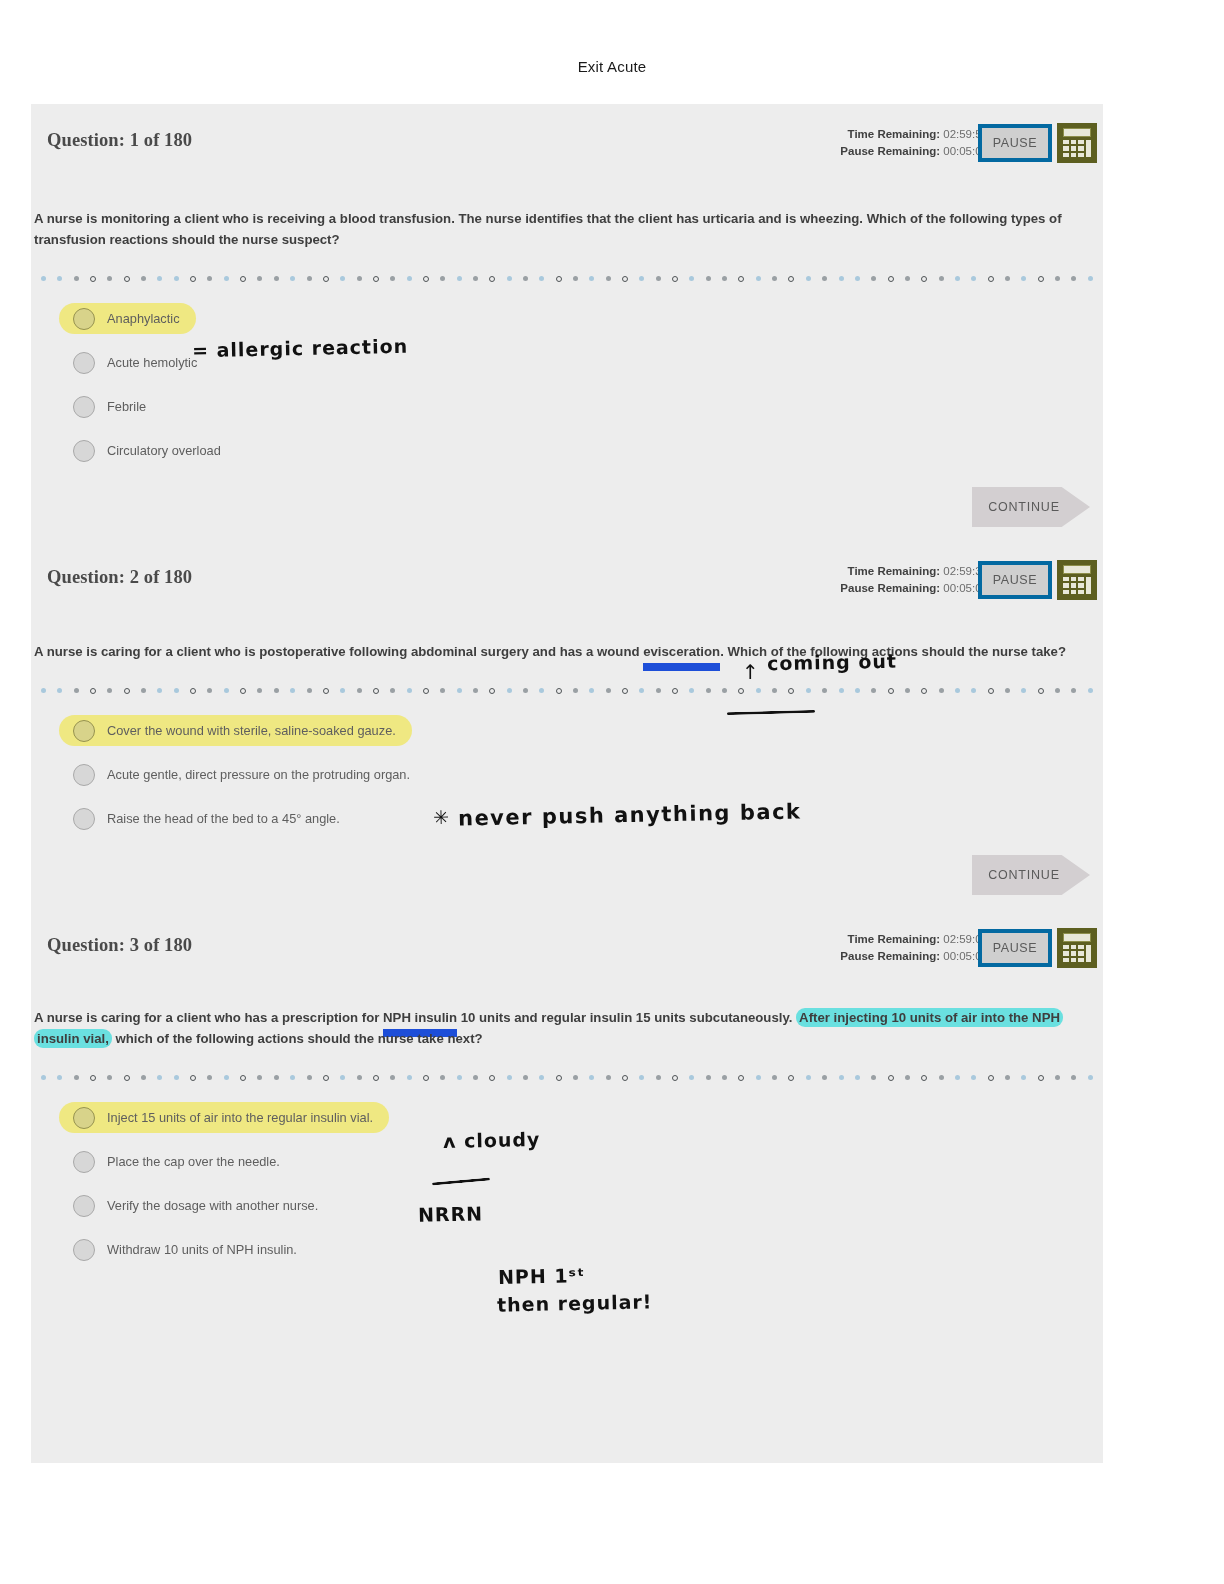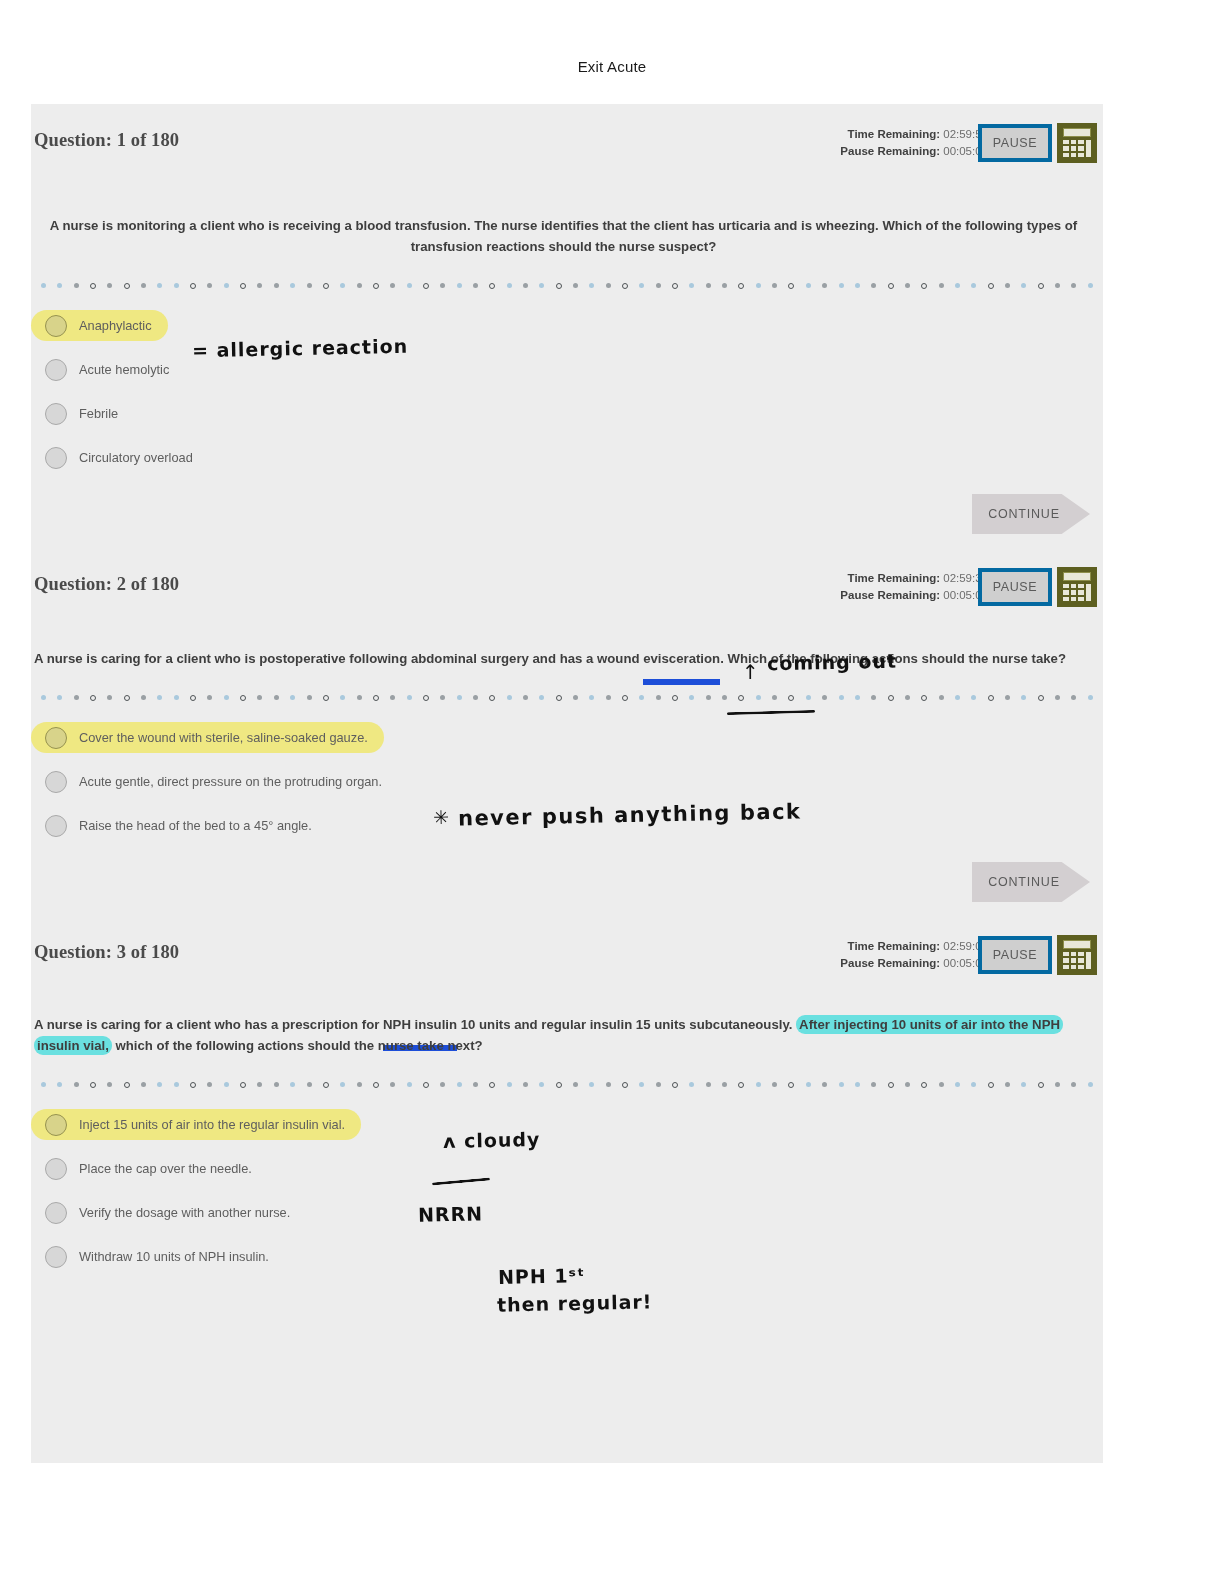--- a/index.html
+++ b/index.html
@@ -43,21 +43,21 @@
     position: relative;
     padding: 0 0 0 0;
   }
 
   .q-header {
     position: relative;
     height: 76px;
   }
   .q-number {
     position: absolute;
-    left: 3px;
+    left: 16px;
     top: 26px;
     font-size: 18.5px;
     font-weight: bold;
     color: #4a4a4a;
     font-family: "Liberation Serif", serif;
     letter-spacing: .1px;
   }
   .q-timers {
     position: absolute;
     right: 115px;
@@ -123,22 +123,22 @@
   
   .q-stem {
     font-size: 13.2px;
     font-weight: bold;
     color: #3e3e3e;
     line-height: 21px;
     padding: 0 10px 0 3px;
     position: relative;
   }
   .underline-word {
-    border-bottom: 6px solid #1d4ed8;
-    padding-bottom: 13px;
+    border-bottom: 8px solid #1d4ed8;
+    padding-bottom: 4px;
   }
   .hl-cyan {
     background: #6ae0e0;
     border-radius: 9px;
     padding: 2px 3px;
     box-decoration-break: clone;
     -webkit-box-decoration-break: clone;
   }
 
   
@@ -157,21 +157,21 @@
   }
   .dot.blue { background: #a9c9dd; }
   .dot.ring {
     background: #ededed;
     border: 1.6px solid #4e5356;
     width: 6px; height: 6px;
     box-sizing: border-box;
   }
 
   
-  .options { margin-top: 22px; }
+  .options { margin-top: 22px; padding-left: 28px; }
   .option-row {
     display: flex;
     align-items: center;
     height: 31px;
     margin-bottom: 13px;
     position: relative;
     padding-left: 14px;
     width: max-content;
     cursor: pointer;
   }
@@ -284,21 +284,21 @@
           <div class="calc-key"></div>
           <div class="calc-key"></div>
           <div class="calc-key"></div>
           <div class="calc-key"></div>
           <div class="calc-key"></div>
           <div class="calc-key"></div>
         </div>
       </div>
     </div>
 
-    <div class="q-stem" style="margin-top:35px;text-align:center;">
+    <div class="q-stem" style="margin-top:28px;">
       <span>A nurse is monitoring a client who is receiving a blood transfusion. The nurse identifies that the client has urticaria and is wheezing. Which of the following types of transfusion reactions should the nurse suspect?</span>
     </div>
 
     <div class="dot-divider" id="dd1">
         <div class="dot blue"></div>
         <div class="dot blue"></div>
         <div class="dot"></div>
         <div class="dot ring"></div>
         <div class="dot"></div>
         <div class="dot ring"></div>

